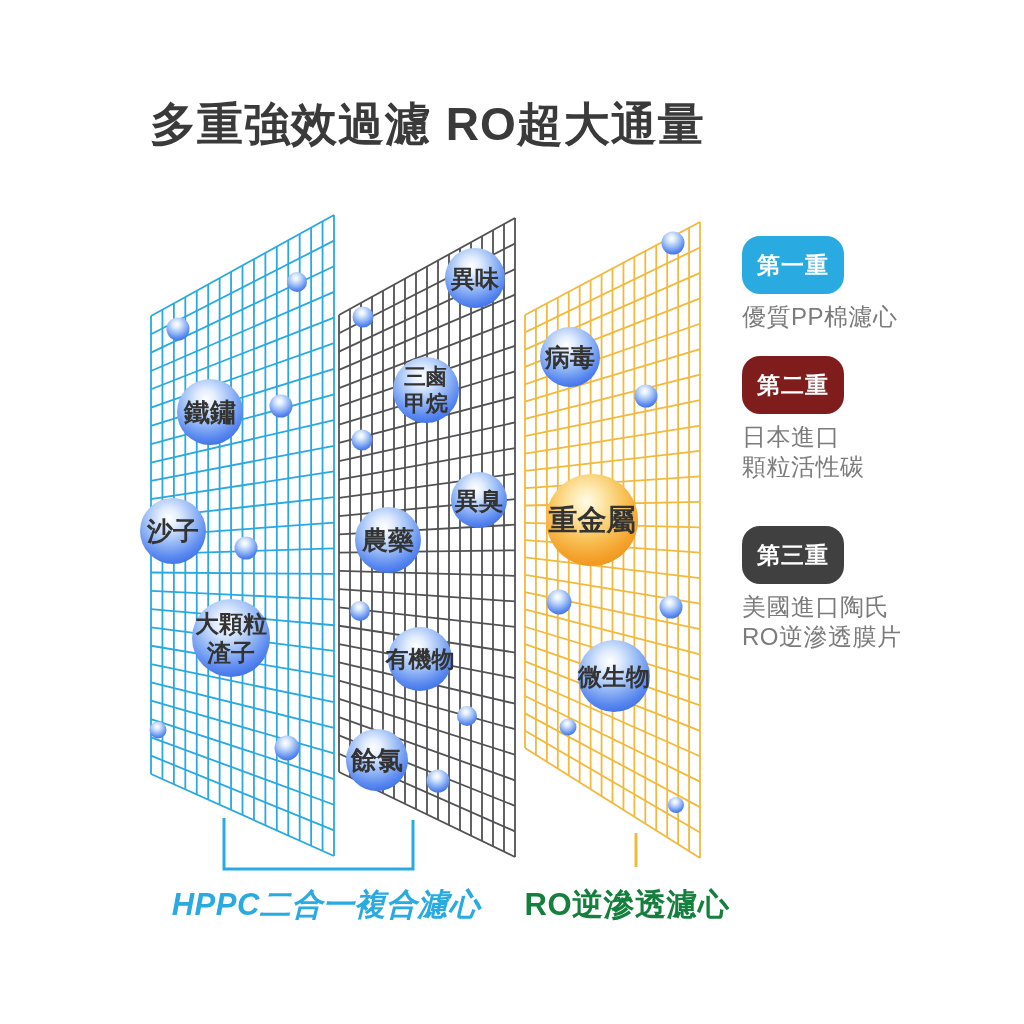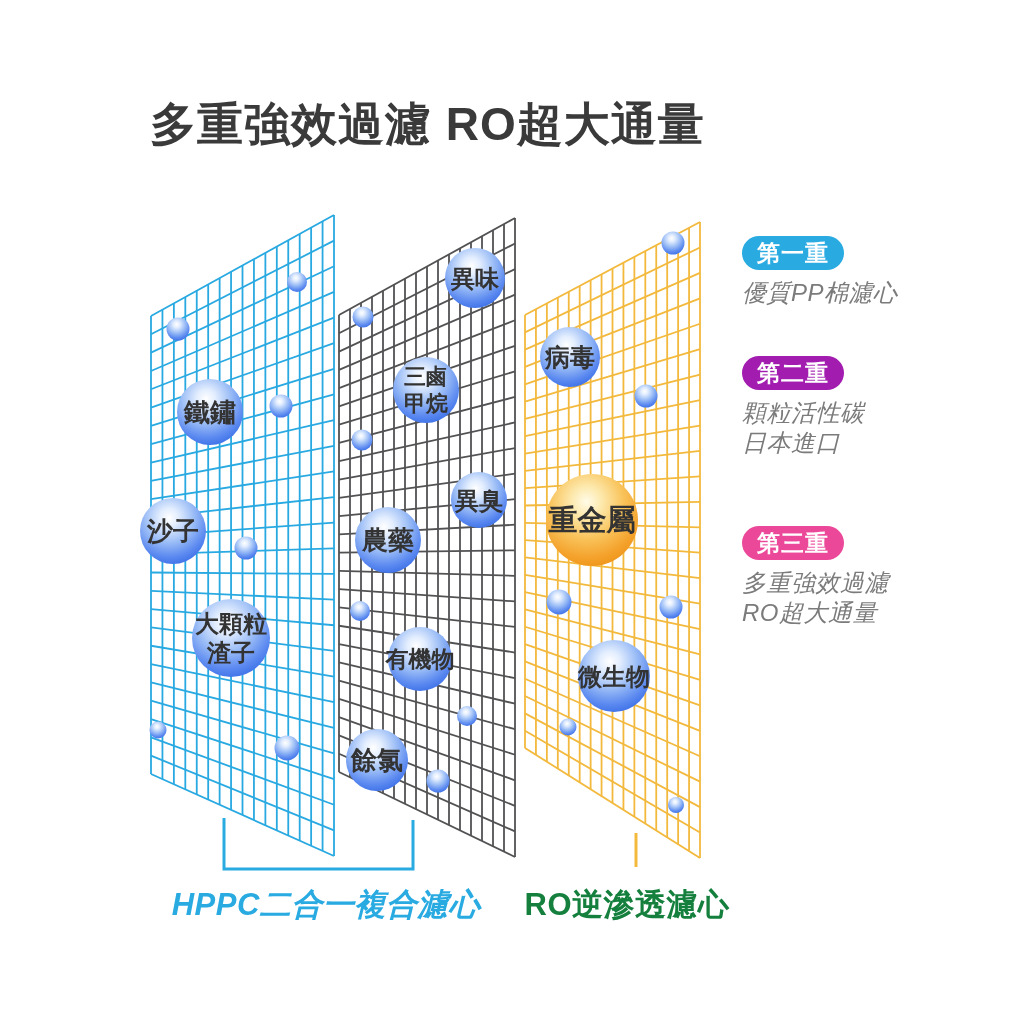--- a/index.html
+++ b/index.html
@@ -8,24 +8,24 @@
     font-family:"Liberation Sans","DejaVu Sans",sans-serif;
     border-radius:25px;
   }
   .title{
     position:absolute;left:150px;top:94px;font-size:46px;font-weight:bold;
     color:#3a3a3a;letter-spacing:1px;white-space:nowrap;
   }
   svg.diagram{position:absolute;left:0;top:0;}
   .legend-item{position:absolute;left:742px;width:250px;}
   .pill{
-    display:inline-block;padding:4px 15px;border-radius:18px;color:#ffffff;
+    display:inline-block;padding:16px 15px;border-radius:18px;color:#ffffff;
     font-size:23px;font-weight:bold;line-height:1.15;letter-spacing:1px;white-space:nowrap;
   }
-  .desc{font-size:24px;color:#7b7b7b;line-height:30px;margin-top:8px;letter-spacing:0.5px;font-style:italic;}
+  .desc{font-size:24px;color:#7b7b7b;line-height:30px;margin-top:8px;letter-spacing:0.5px;}
   .desc div{white-space:nowrap;}
   .mesh-caption{
     position:absolute;top:884px;transform:translateX(-50%);
     font-size:31px;font-weight:bold;white-space:nowrap;letter-spacing:0.5px;
   }
 </style>
 </head>
 <body>
 
 <div class="stage">
@@ -239,28 +239,28 @@
   <div class="mesh-caption" style="left: 627px; color: #15803d;">RO逆滲透濾心</div>
 
   <div class="legend-item" style="top:236px">
     <span class="pill" style="background: rgb(41, 171, 226);">第一重</span>
     <div class="desc">
       <div>優質PP棉濾心</div>
     </div>
   </div>
 
   <div class="legend-item" style="top:356px">
-    <span class="pill" style="background: #a21caf;">第二重</span>
+    <span class="pill" style="background: #7f1d1d;">第二重</span>
     <div class="desc">
+      <div>日本進口</div>
       <div>顆粒活性碳</div>
-      <div>日本進口</div>
     </div>
   </div>
 
   <div class="legend-item" style="top:526px">
-    <span class="pill" style="background: #ec4899;">第三重</span>
+    <span class="pill" style="background: #404040;">第三重</span>
     <div class="desc">
-      <div>多重強效過濾</div>
-      <div>RO超大通量</div>
+      <div>美國進口陶氏</div>
+      <div>RO逆滲透膜片</div>
     </div>
   </div>
 
 </div>
 
 </body></html>

